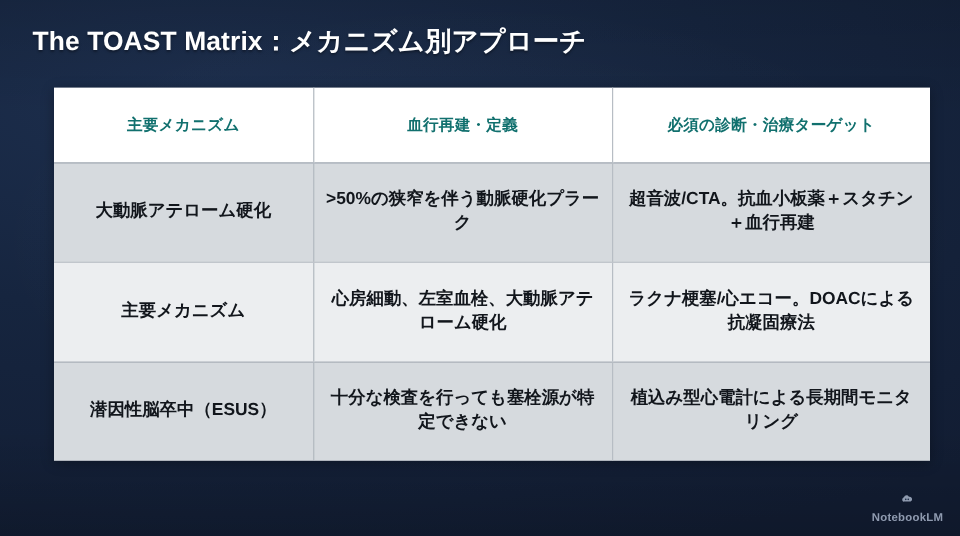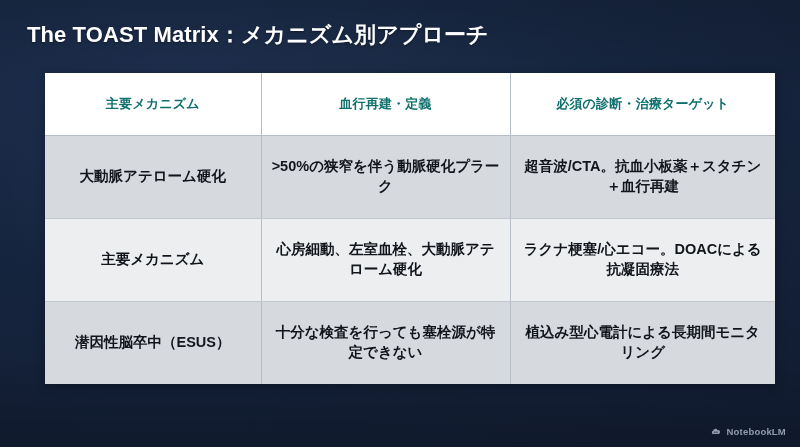--- a/index.html
+++ b/index.html
@@ -106,20 +106,21 @@
     bottom: 10px;
     display: flex;
     align-items: center;
     gap: 5px;
     color: #9aa6bb;
     font-size: 9.5px;
     font-weight: 600;
     letter-spacing: 0.2px;
     opacity: 0.92;
     z-index: 4;
+    flex-direction: column;
   }
   .watermark .wm-icon {
     display: inline-block;
     width: 10px;
     height: 10px;
     line-height: 0;
   }
   .watermark .wm-icon svg { display: block; }
 </style>
 </head>

